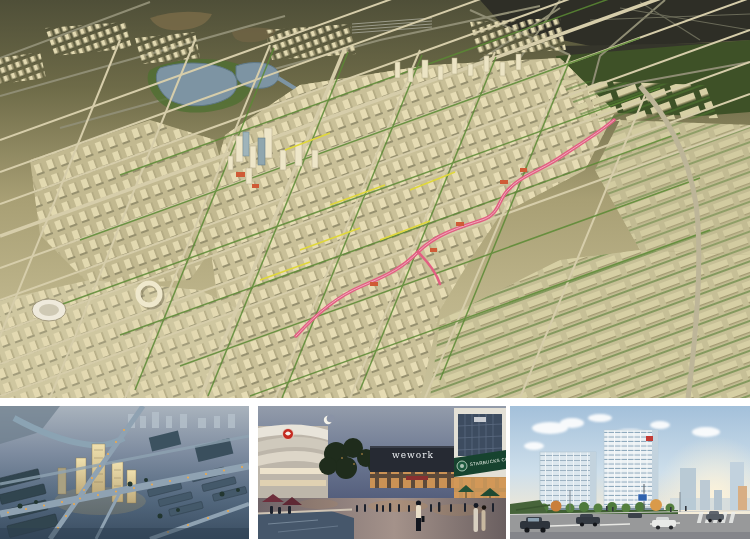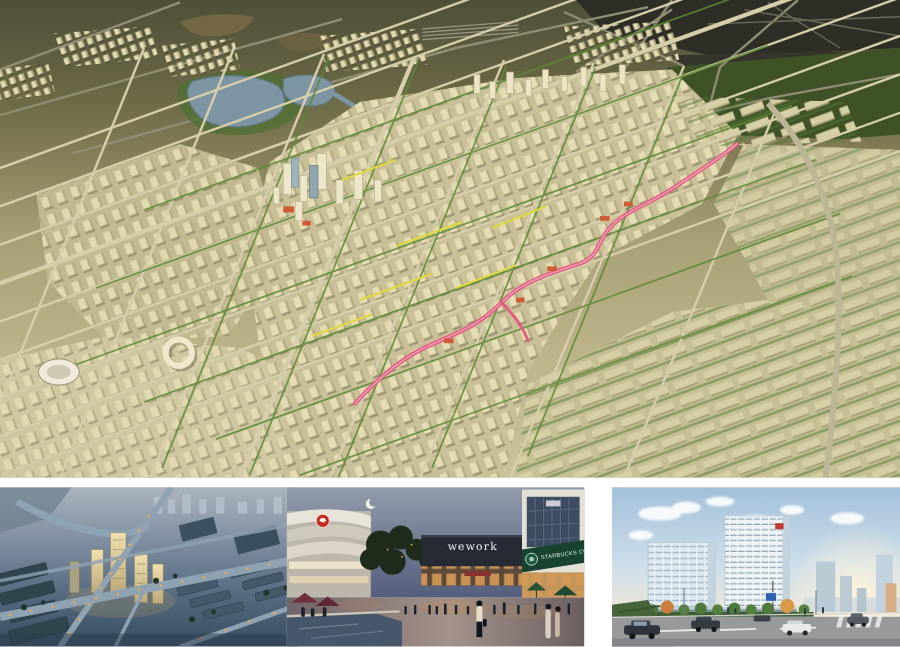--- a/index.html
+++ b/index.html
@@ -1,21 +1,21 @@
 <!DOCTYPE html>
 <html><head>
 <meta charset="utf-8">
 <style>
   html,body{margin:0;padding:0;background:#ffffff;}
   #canvas{position:relative;width:750px;height:539px;background:#ffffff;overflow:hidden;
           font-family:"Liberation Sans",sans-serif;}
   .panel{position:absolute;overflow:hidden;background:#ccc;}
   #panel-masterplan{left:0;top:0;width:750px;height:398px;}
   #panel-night{left:0;top:406px;width:249px;height:133px;}
-  #panel-plaza{left:239px;top:406px;width:248px;height:133px;}
+  #panel-plaza{left:258px;top:406px;width:248px;height:133px;}
   #panel-offices{left:510px;top:406px;width:240px;height:133px;}
   svg{display:block;}
 </style>
 </head>
 <body>
 
 <div id="canvas">
 
   <div class="panel" id="panel-masterplan">
     <svg viewBox="0 0 750 398" width="750" height="398">

